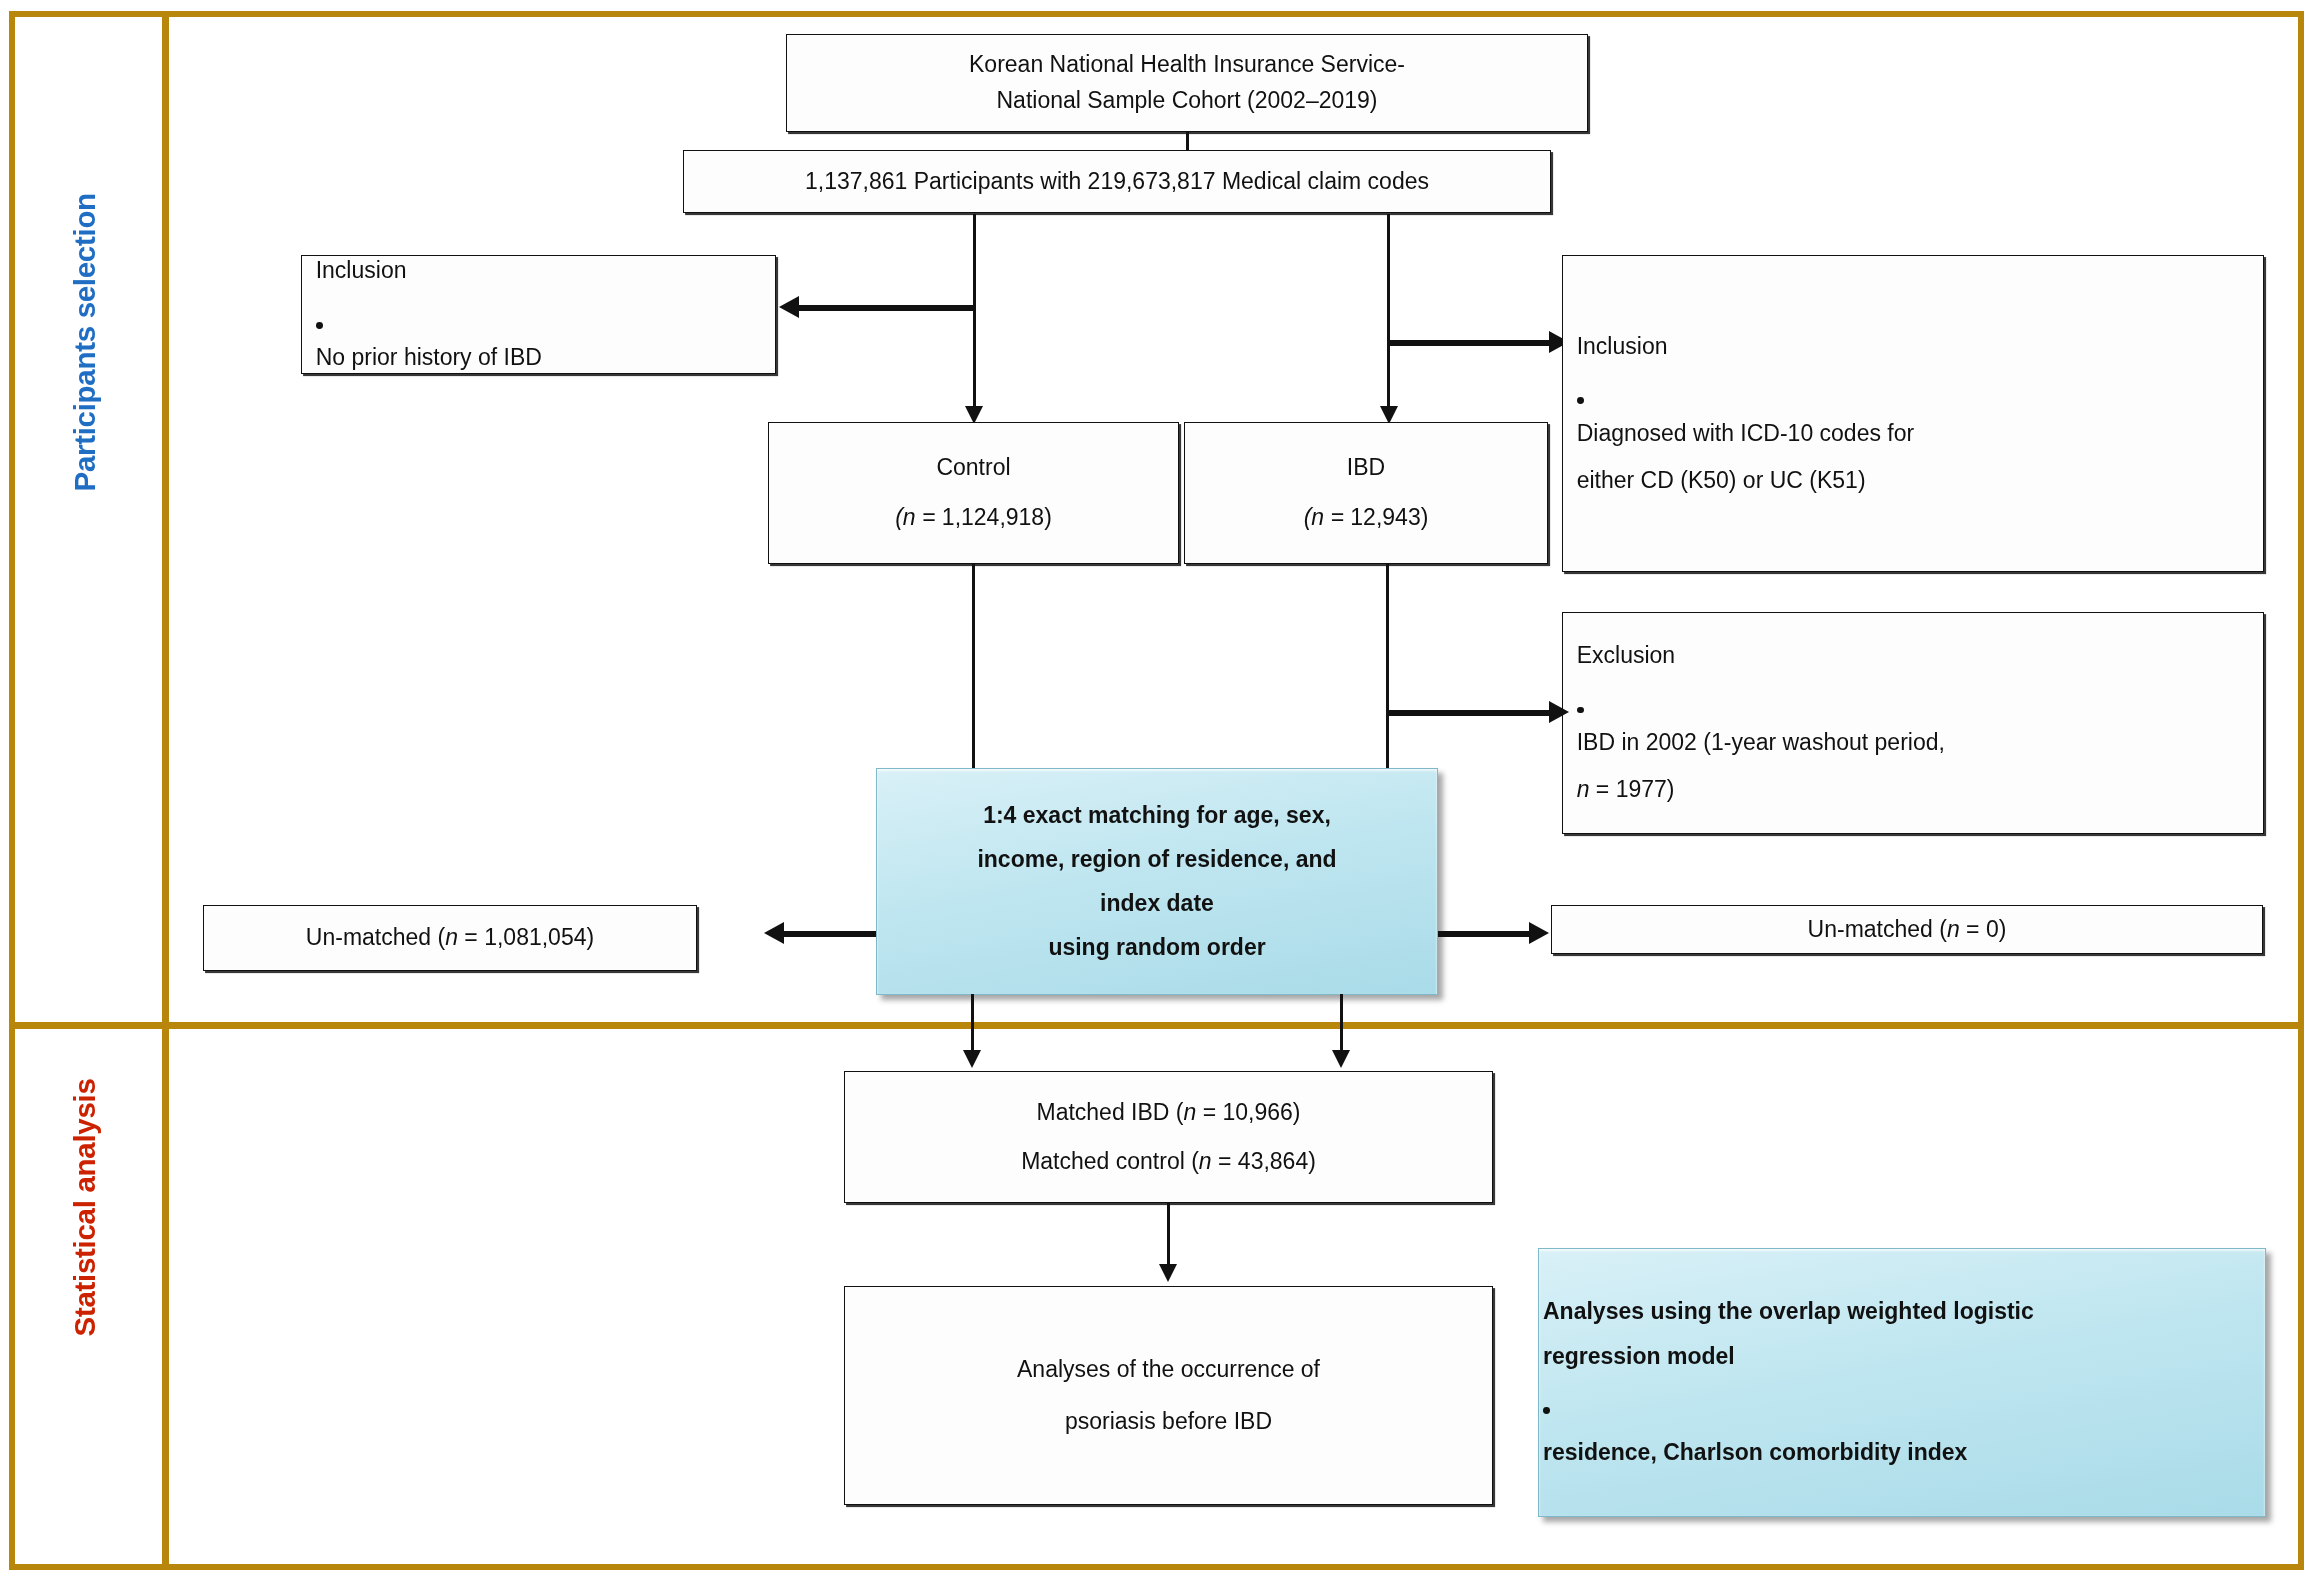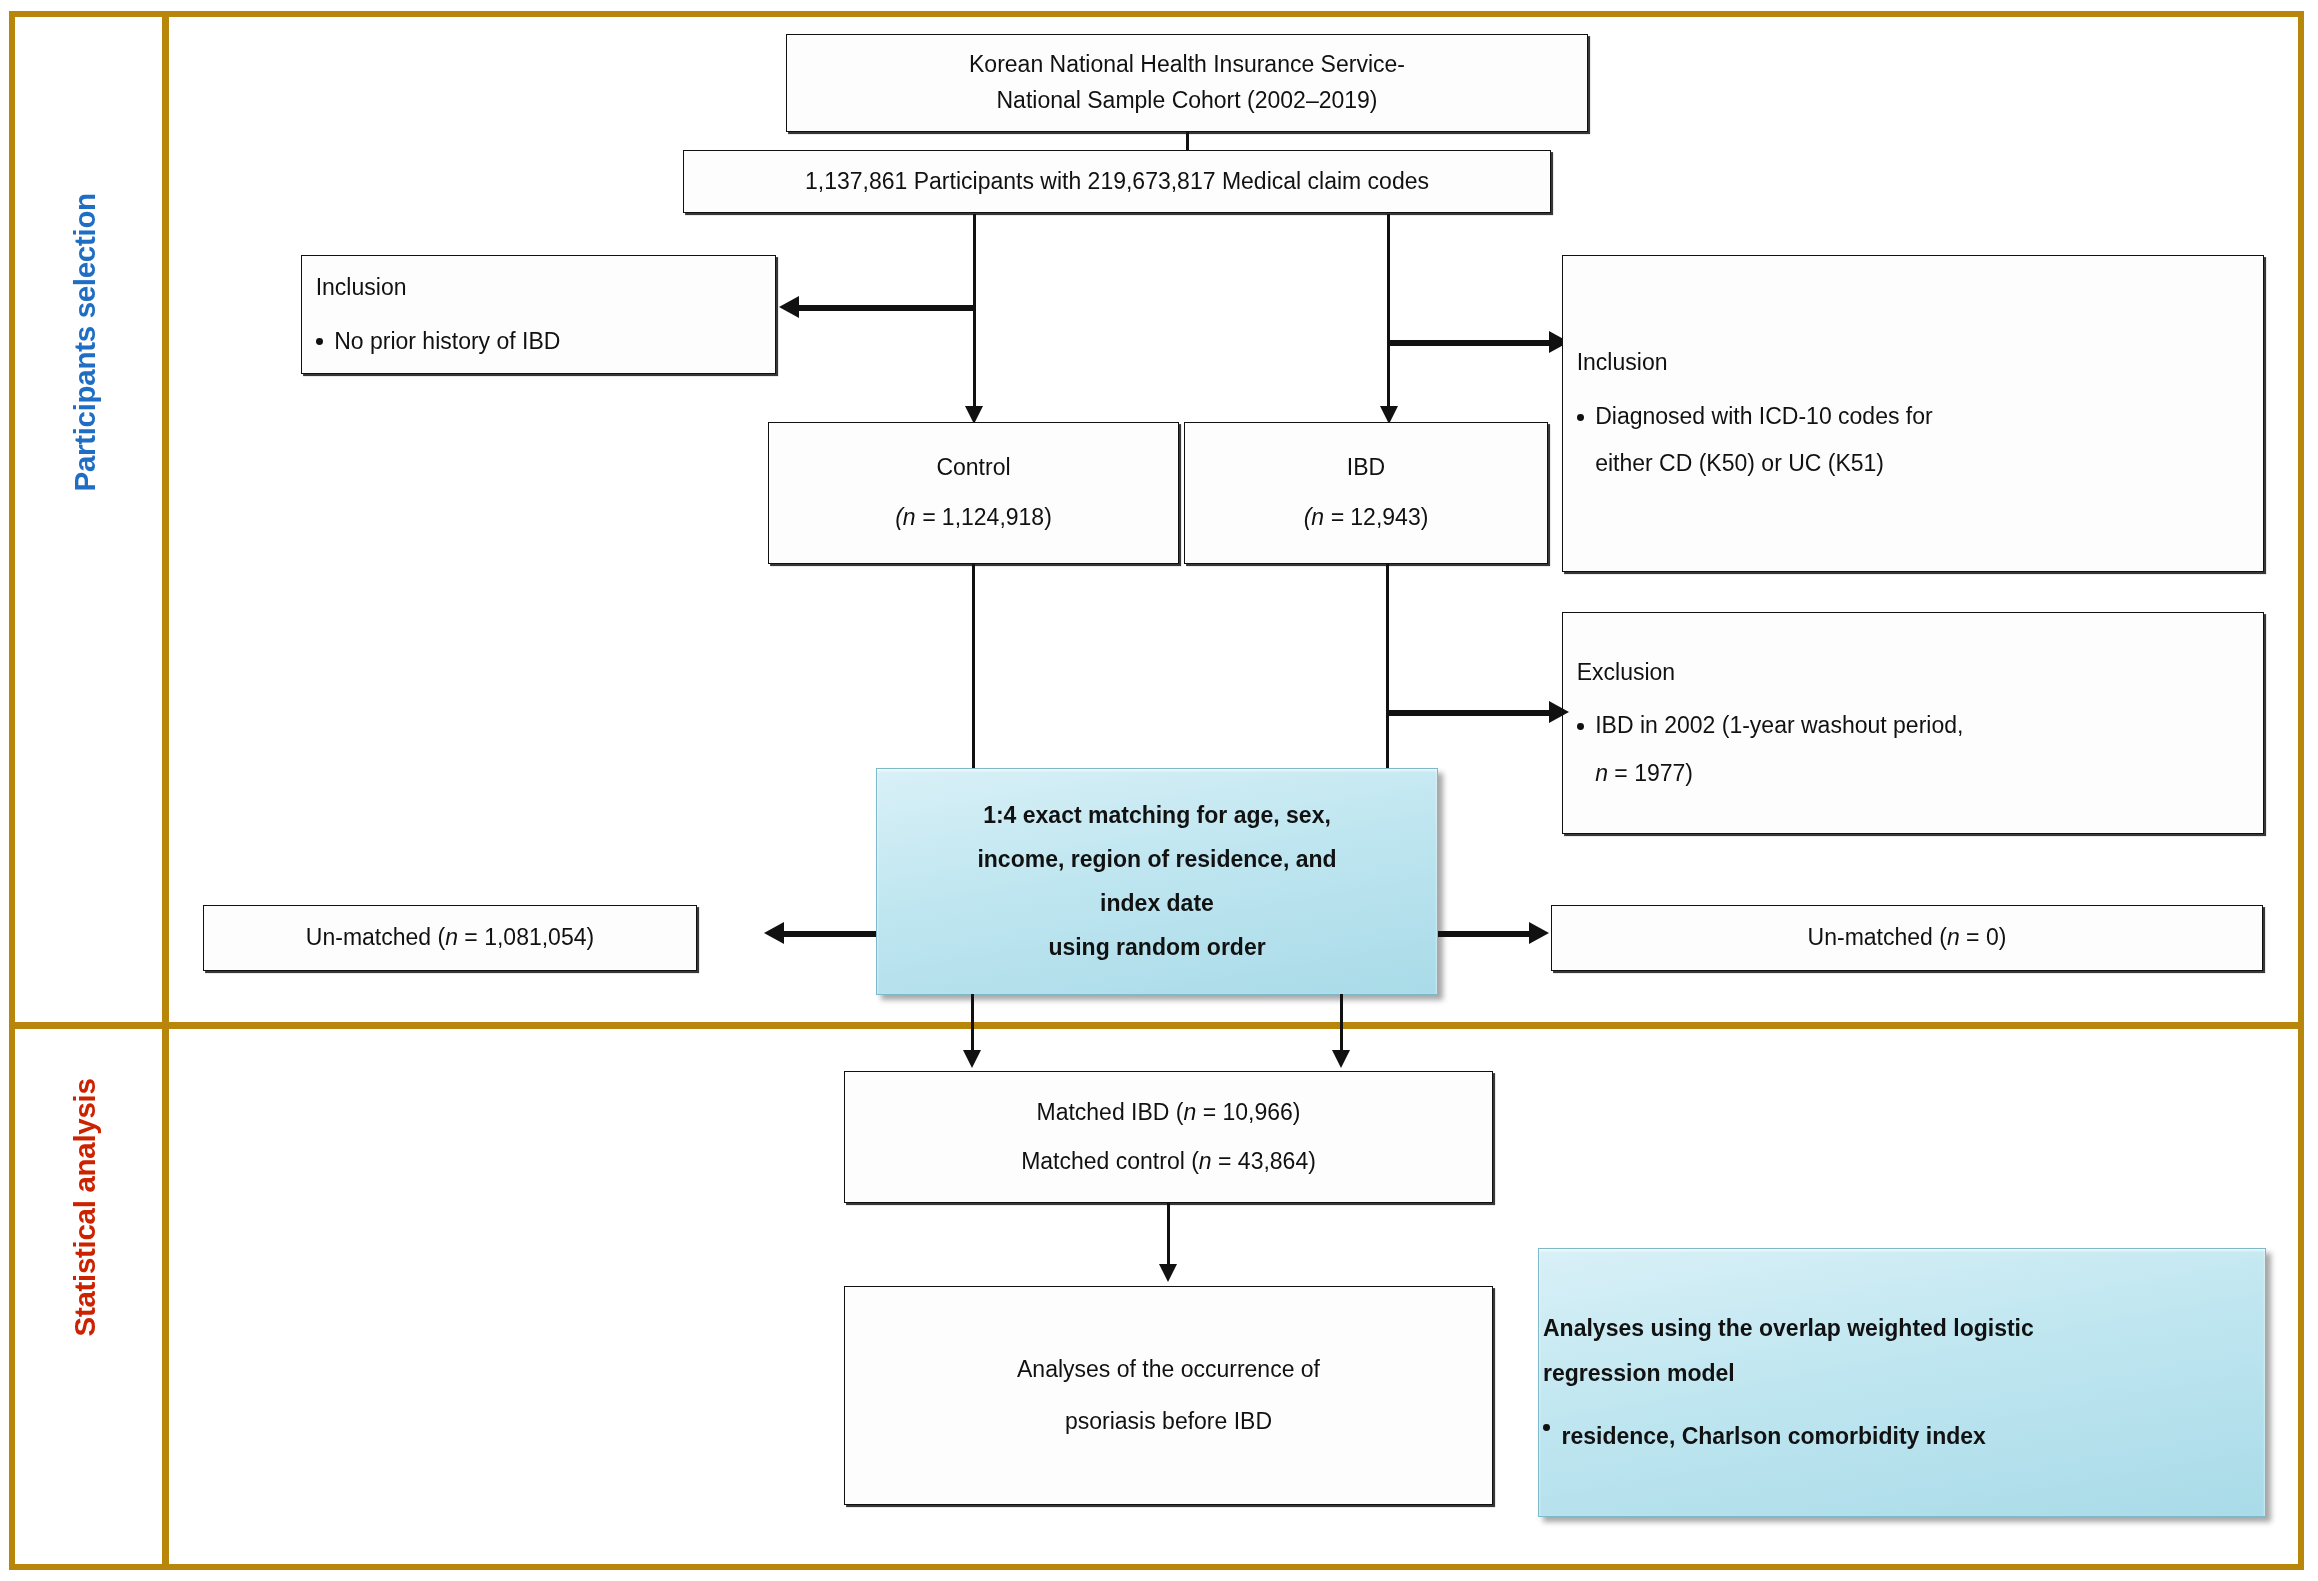--- a/index.html
+++ b/index.html
@@ -98,20 +98,21 @@
     border: 1.1px solid #7fb8c8;
     box-shadow: 4.7px 4.7px 5.3px rgba(60,60,60,0.45),
                 inset 0 1.6px 2.6px rgba(255,255,255,0.9);
     font-weight: bold;
   }
 
   .bullet-row {
     display: flex;
     align-items: flex-start;
     gap: 11.6px;
+    flex-direction: column;
   }
   .bullet-dot {
     display: inline-block;
     flex: 0 0 auto;
     width: 6.9px;
     height: 6.9px;
     border-radius: 50%;
     background: #111;
     margin-top: 14.8px;
   }
@@ -260,21 +261,21 @@
 
   <div class="hline thick" style="left:1438px; top:931px; width:92px;"></div>
   <div class="arrow-right" style="left:1529px; top:922px;"></div>
 
   <div class="box center" style="left:203px; top:905px; width:494px; height:66px;">
     <div class="pad">
       <span>Un-matched  (</span><em style="font-style:italic">n</em><span> = 1,081,054)</span>
     </div>
   </div>
 
-  <div class="box center" style="left:1551px; top:905px; width:712px; height:66px;">
+  <div class="box center" style="left:1551px; top:905px; width:712px; height:49px;">
     <div class="pad">
       <span>Un-matched  (</span><em style="font-style:italic">n</em><span> = 0)</span>
     </div>
   </div>
 
   <div class="vline" style="left:971px; top:994px; width:2.6px; height:63px;"></div>
   <div class="arrow-down" style="left:963px; top:1050px;"></div>
 
   <div class="vline" style="left:1340px; top:994px; width:2.6px; height:63px;"></div>
   <div class="arrow-down" style="left:1332px; top:1050px;"></div>

